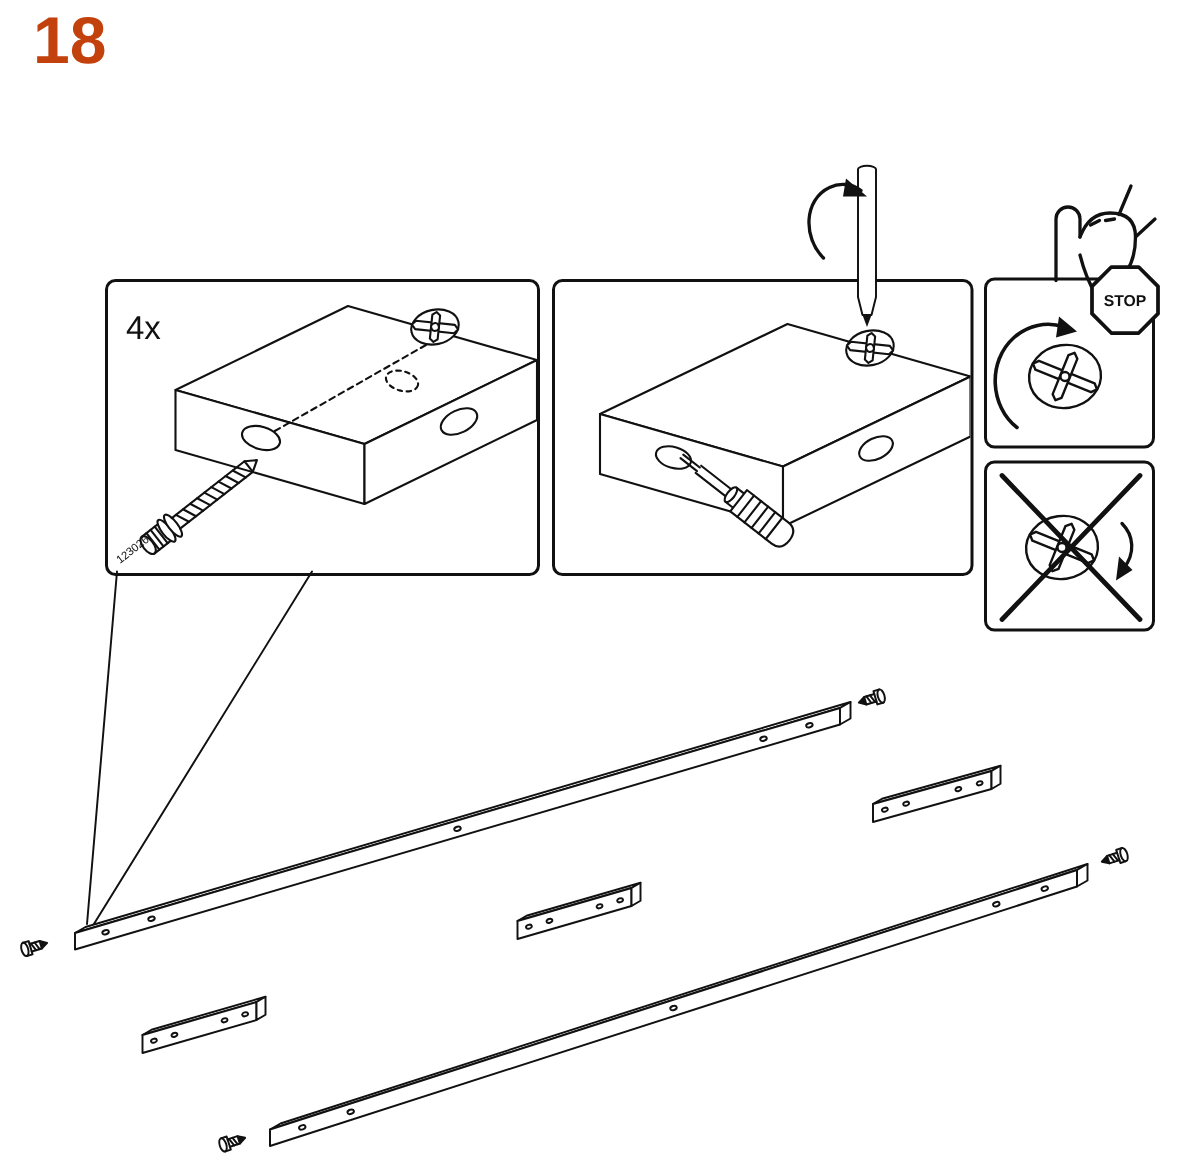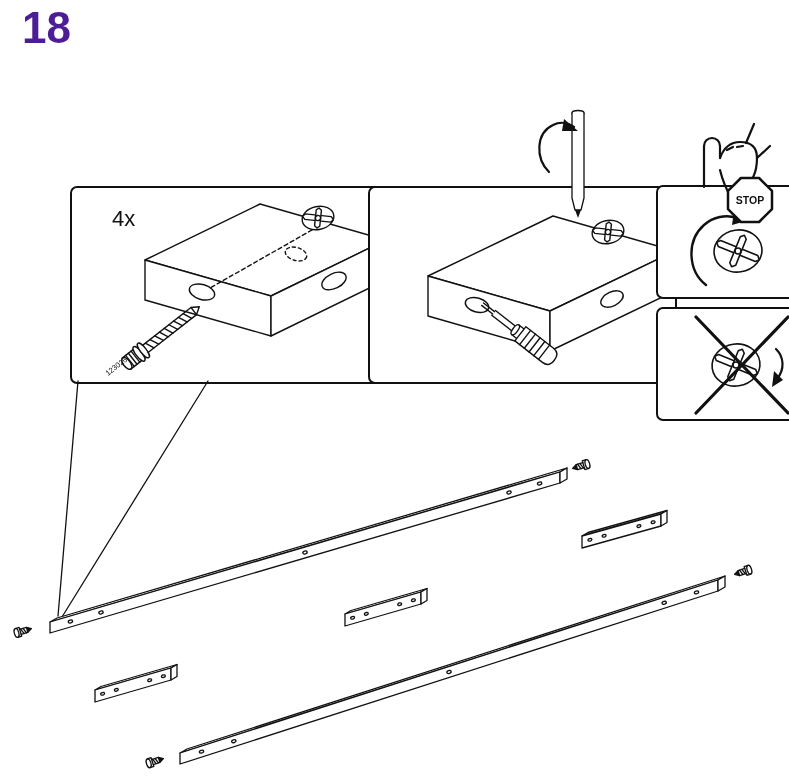--- a/index.html
+++ b/index.html
@@ -1,24 +1,24 @@
 <!DOCTYPE html>
 <html><head>
 <meta charset="utf-8">
 <style>
   html,body{margin:0;padding:0;background:#fff;}
   .sheet{
     position:relative;width:789px;height:777px;background:#fff;overflow:hidden;
-    font-family:"Liberation Sans",sans-serif;color:#4c1d95;
+    font-family:"Liberation Sans",sans-serif;color:#c2410c;
   }
   .step-number{
     position:absolute;left:22px;top:6px;font-size:44px;font-weight:700;line-height:1;
   }
   .box{
-    position:absolute;border:2px solid #111;border-radius:7px;background:#fff;z-index:1;padding-left:28px;
+    position:absolute;border:2px solid #111;border-radius:7px;background:#fff;z-index:1;
   }
   .box svg{display:block;width:100%;height:100%;}
   #box-insert{left:70px;top:186px;width:286px;height:194px;}
   #box-drive{left:368px;top:186px;width:277px;height:194px;}
   #box-stop{left:656px;top:185px;width:110px;height:110px;}
   #box-dont{left:656px;top:307px;width:110px;height:110px;}
   .overlay{position:absolute;left:0;top:0;width:789px;height:777px;z-index:3;pointer-events:none;}
   text{font-family:"Liberation Sans",sans-serif;}
 </style>
 </head>

